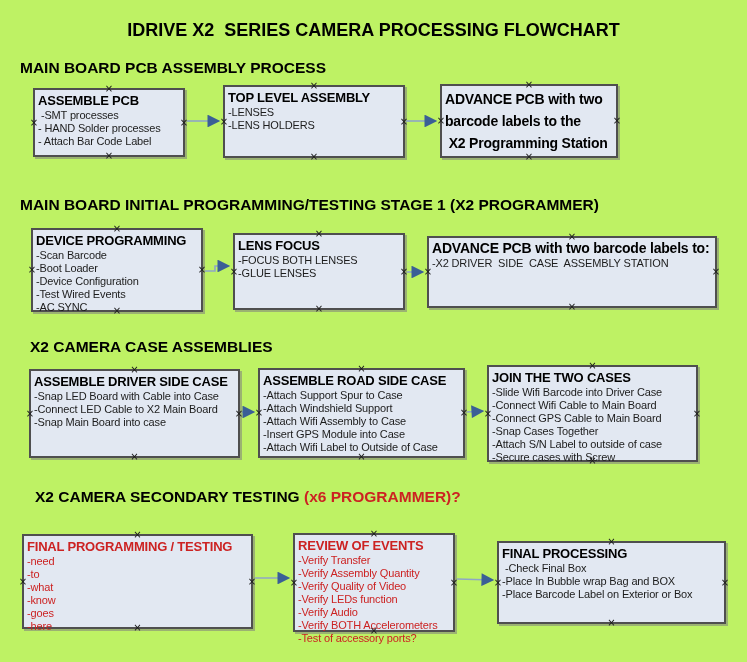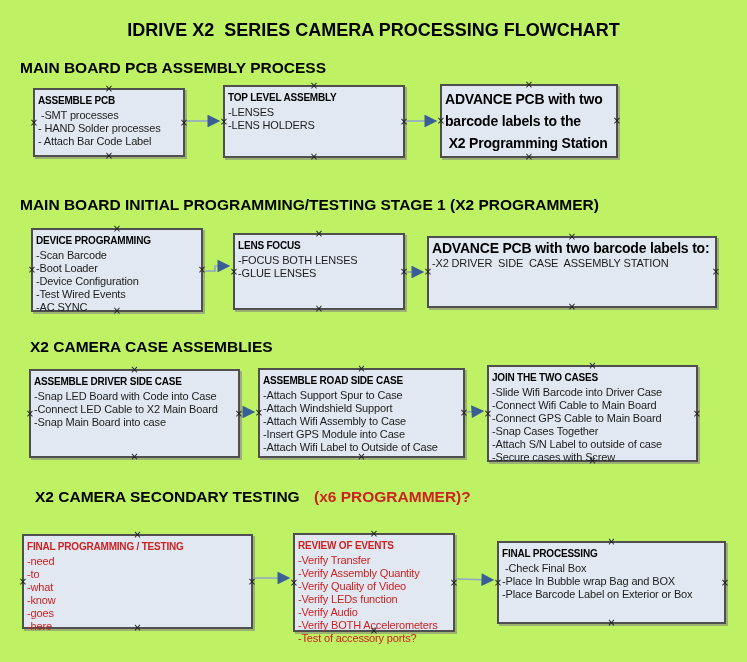--- a/index.html
+++ b/index.html
@@ -21,30 +21,30 @@
     color: var(--text, #000);
     white-space: pre;
   }
   .section-heading {
     position: absolute;
     font-size: 15.5px;
     font-weight: bold;
     color: var(--text, #000);
     white-space: pre;
   }
-  .section-heading .red-part { color: var(--red, #cc2222); margin-left: 10px; }
+  .section-heading .red-part { color: var(--red, #cc2222); }
   .flow-box {
     position: absolute;
     background: var(--box_fill, #e2e8f2);
     border: 2px solid var(--box_border, #4f4f4f);
     box-shadow: 2px 2px 0 rgba(125,125,125,0.55);
     padding: 2px 0 0 3px;
   }
   .box-title {
-    font-size: 10px;
+    font-size: 13px;
     font-weight: bold;
     line-height: 17px;
     letter-spacing: -0.2px;
     color: var(--text, #000);
     white-space: pre;
   }
   .box-title.lg { font-size: 14px; }
   .box-title.tall { line-height: 22px; white-space: pre-wrap; }
   .box-item {
     font-size: 11px;
@@ -154,21 +154,21 @@
     <div class="box-title lg">ADVANCE PCB with two barcode labels to:</div>
     <div class="box-item">-X2 DRIVER  SIDE  CASE  ASSEMBLY STATION</div>
   </div>
 
   <div class="flow-box" style="left:29px;top:369px;width:211px;height:89px">
     <span class="handle h-top">×</span>
     <span class="handle h-bottom">×</span>
     <span class="handle h-left">×</span>
     <span class="handle h-right">×</span>
     <div class="box-title">ASSEMBLE DRIVER SIDE CASE</div>
-    <div class="box-item">-Snap LED Board with Code into Case</div>
+    <div class="box-item">-Snap LED Board with Cable into Case</div>
     <div class="box-item">-Connect LED Cable to X2 Main Board</div>
     <div class="box-item">-Snap Main Board into case</div>
   </div>
 
   <div class="flow-box" style="left:258px;top:368px;width:207px;height:90px">
     <span class="handle h-top">×</span>
     <span class="handle h-bottom">×</span>
     <span class="handle h-left">×</span>
     <span class="handle h-right">×</span>
     <div class="box-title">ASSEMBLE ROAD SIDE CASE</div>

